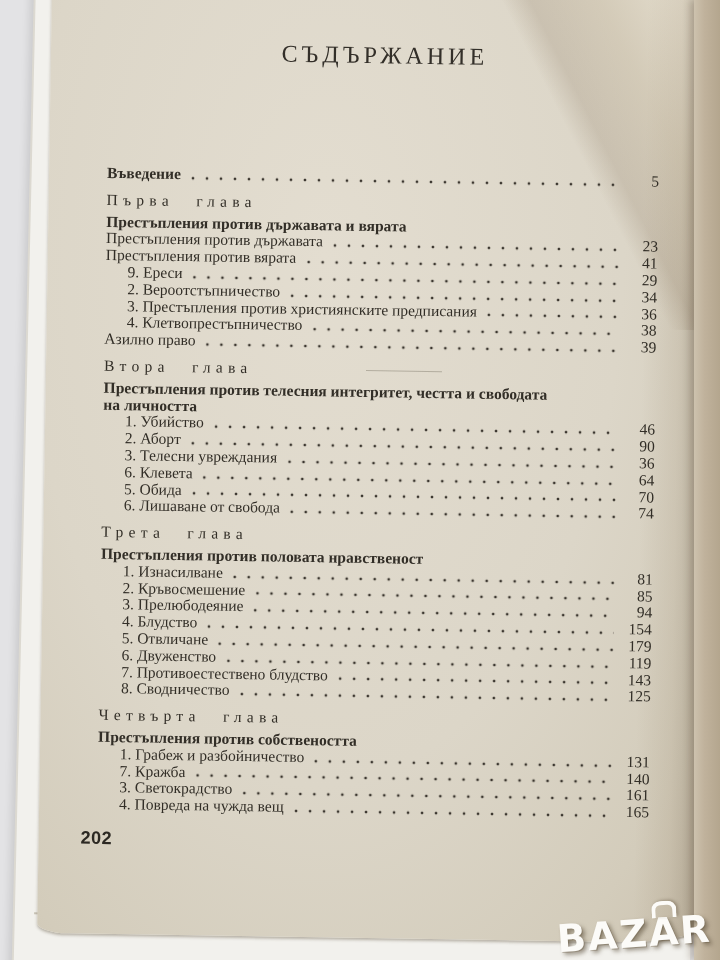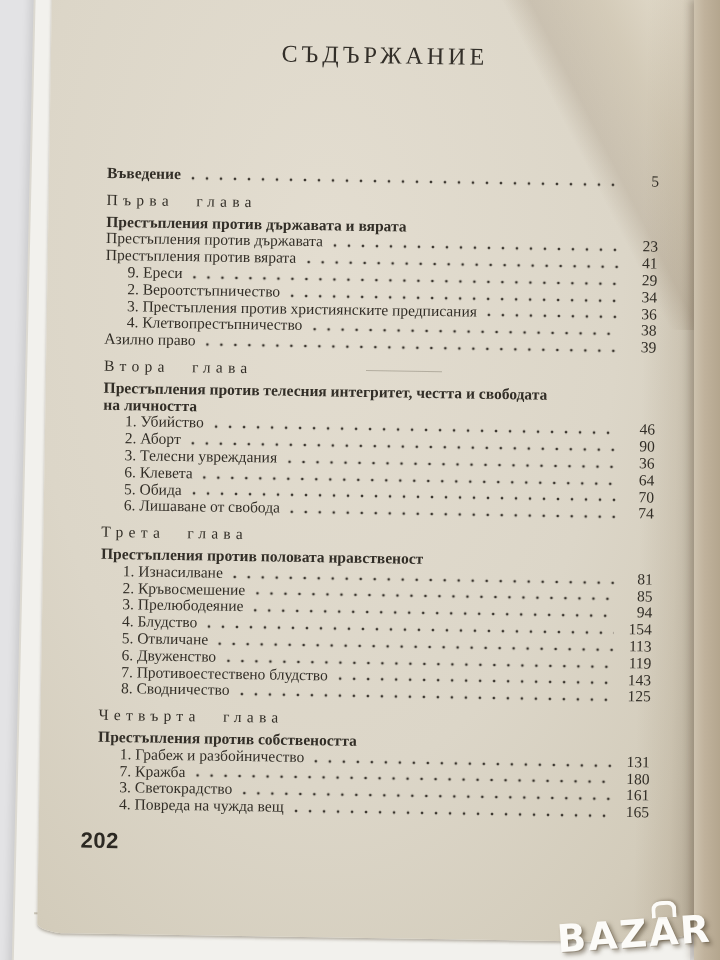--- a/index.html
+++ b/index.html
@@ -86,21 +86,21 @@
   .chapter{letter-spacing:0.34em;word-spacing:0.85em;margin:10px 0 5px;}
   .subtitle{font-weight:bold;}
   .gap-after{margin-bottom:9px;}
   .pencil-mark{
     position:absolute;left:262px;top:332px;width:76px;height:1px;
     background:rgba(95,88,75,0.35);
   }
   .folio{
     position:absolute;left:42px;top:842px;
     font-family:"Liberation Sans", sans-serif;
-    font-weight:bold;font-size:22px;letter-spacing:0.5px;color:#2c2923;
+    font-weight:bold;font-size:18px;letter-spacing:0.5px;color:#2c2923;
   }
 
   
   .watermark{
     position:absolute;left:16px;top:18px;
     font-family:"Liberation Sans", sans-serif;
     font-weight:bold;font-size:29px;letter-spacing:0.5px;
     color:rgba(255,255,255,0.80);
   }
   .bazar-logo{
@@ -240,21 +240,21 @@
             <span class="pg">94</span>
           </div>
           <div class="row entry ind">
             <span class="lab">4. Блудство</span>
             <span class="leader"></span>
             <span class="pg">154</span>
           </div>
           <div class="row entry ind">
             <span class="lab">5. Отвличане</span>
             <span class="leader"></span>
-            <span class="pg">113</span>
+            <span class="pg">179</span>
           </div>
           <div class="row entry ind">
             <span class="lab">6. Двуженство</span>
             <span class="leader"></span>
             <span class="pg">119</span>
           </div>
           <div class="row entry ind">
             <span class="lab">7. Противоестествено блудство</span>
             <span class="leader"></span>
             <span class="pg">143</span>
@@ -271,21 +271,21 @@
             <span class="lab">Престъпления против собствеността</span>
           </div>
           <div class="row entry ind">
             <span class="lab">1. Грабеж и разбойничество</span>
             <span class="leader"></span>
             <span class="pg">131</span>
           </div>
           <div class="row entry ind">
             <span class="lab">7. Кражба</span>
             <span class="leader"></span>
-            <span class="pg">180</span>
+            <span class="pg">140</span>
           </div>
           <div class="row entry ind">
             <span class="lab">3. Светокрадство</span>
             <span class="leader"></span>
             <span class="pg">161</span>
           </div>
           <div class="row entry ind">
             <span class="lab">4. Повреда на чужда вещ</span>
             <span class="leader"></span>
             <span class="pg">165</span>

